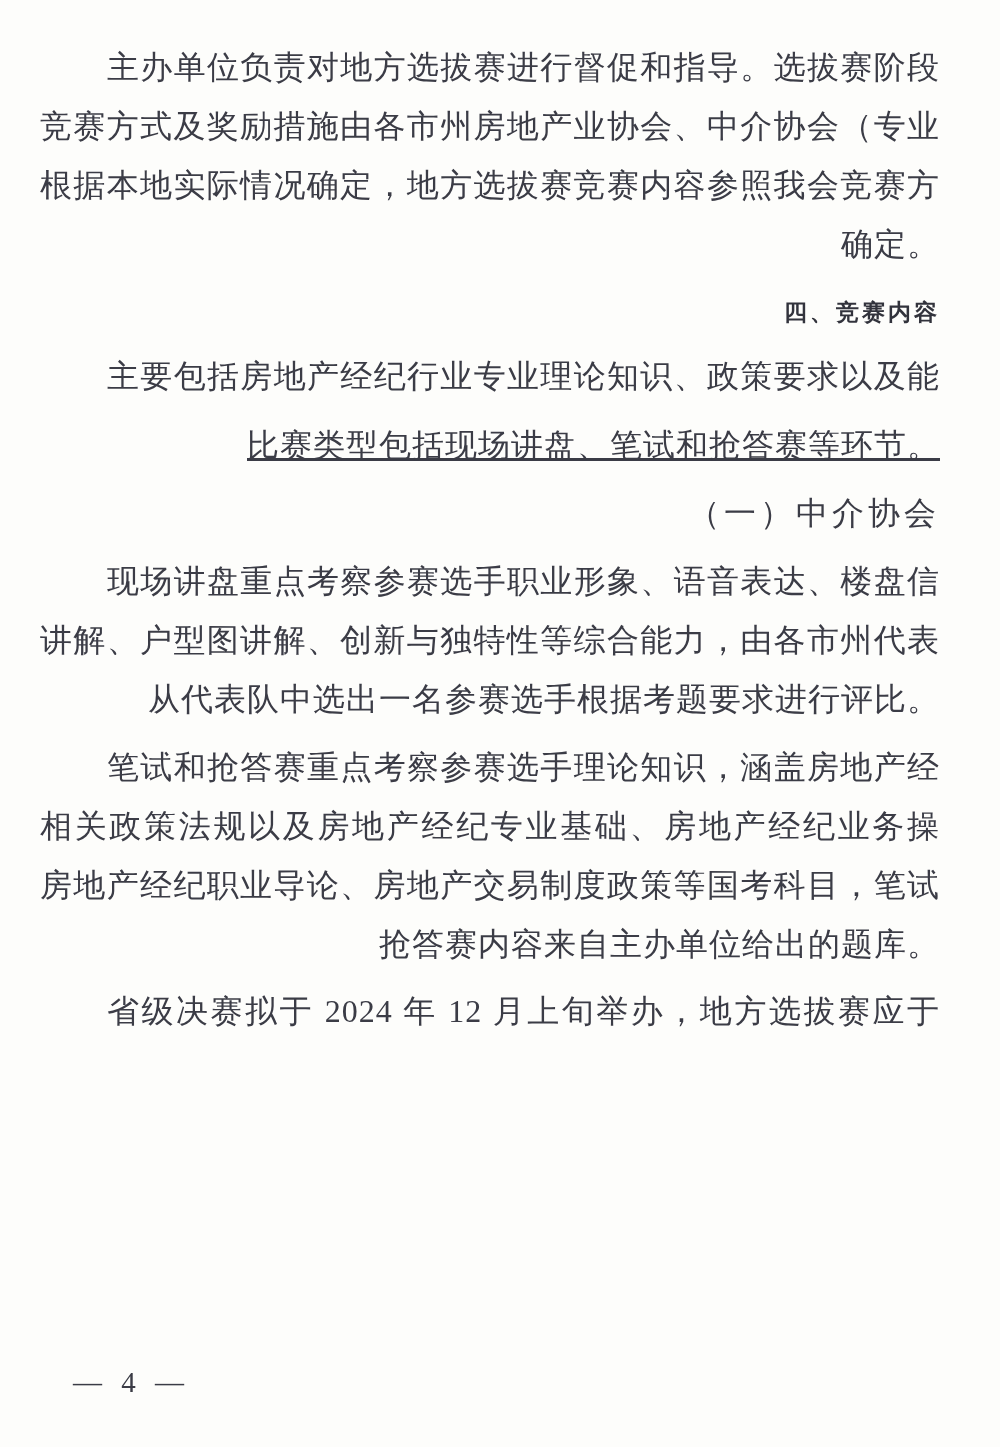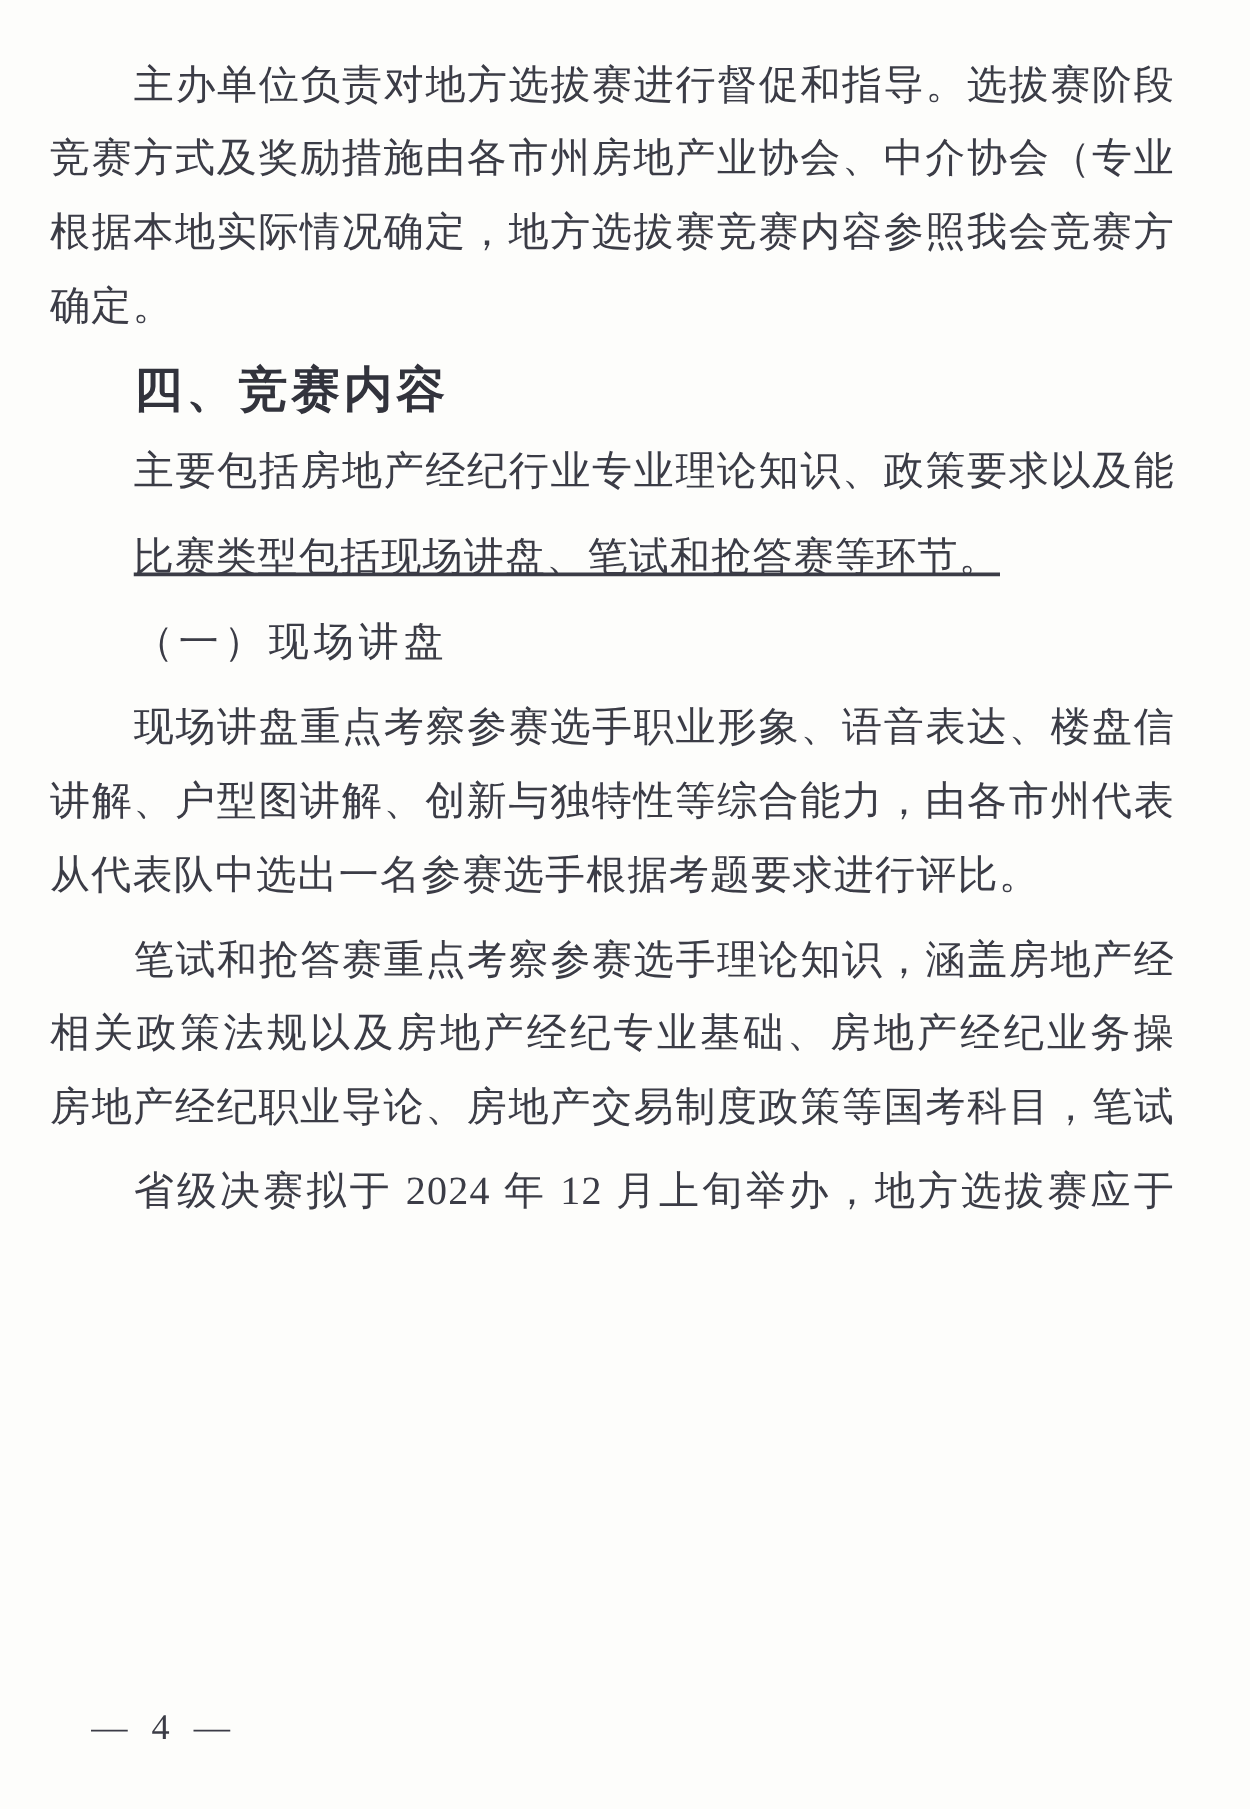--- a/index.html
+++ b/index.html
@@ -15,35 +15,36 @@
     position:absolute;
     left:40px; right:60px; top:38px;
   }
   .line{
     font-size:32px;
     line-height:59px;
     height:59px;
     overflow:hidden;
     white-space:nowrap;
     letter-spacing:1px;
+    text-align:right;
   }
   
   .j{
     text-align:justify;
     text-justify:inter-character;
     white-space:normal;
   }
   .j::after{content:"";display:inline-block;width:100%;height:0;}
   
   .ind{text-indent:67px;}
   
   .heading{
     font-family:"Liberation Sans","DejaVu Sans",sans-serif;
     font-weight:700;
-    font-size:39px;
+    font-size:23px;
     color:#32333c;
     letter-spacing:3px;
   }
   
   .subhead{letter-spacing:4px;}
   .mt5{margin-top:5px;}
   .mt8{margin-top:8px;}
   .mt9{margin-top:9px;}
   .mt10{margin-top:10px;text-decoration:underline;}
   .mt16{margin-top:16px;}
@@ -66,30 +67,31 @@
     <div class="line j">竞赛方式及奖励措施由各市州房地产业协会、中介协会（专业委）</div>
     <div class="line j">根据本地实际情况确定，地方选拔赛竞赛内容参照我会竞赛方案</div>
     <div class="line">确定。</div>
 
     <div class="line heading ind mt9">四、竞赛内容</div>
 
     <div class="line ind j mt5">主要包括房地产经纪行业专业理论知识、政策要求以及能体</div>
 
     <div class="line ind mt10">比赛类型包括现场讲盘、笔试和抢答赛等环节。</div>
 
-    <div class="line ind subhead mt9">（一）现场讲盘</div>
+    <div class="line ind subhead mt9">（一）中介协会</div>
 
     <div class="line ind j mt9">现场讲盘重点考察参赛选手职业形象、语音表达、楼盘信息</div>
     <div class="line j">讲解、户型图讲解、创新与独特性等综合能力，由各市州代表队</div>
     <div class="line">从代表队中选出一名参赛选手根据考题要求进行评比。</div>
 
 
     <div class="line ind j mt9">笔试和抢答赛重点考察参赛选手理论知识，涵盖房地产经纪</div>
     <div class="line j">相关政策法规以及房地产经纪专业基础、房地产经纪业务操作、</div>
     <div class="line j">房地产经纪职业导论、房地产交易制度政策等国考科目，笔试和</div>
+    <div class="line">抢答赛内容来自主办单位给出的题库。</div>
 
 
     <div class="line ind j mt8">省级决赛拟于 2024 年 12 月上旬举办，地方选拔赛应于 2024</div>
 
   </div>
 
   <div class="footer">— 4 —</div>
 </div>
 
 </body></html>

